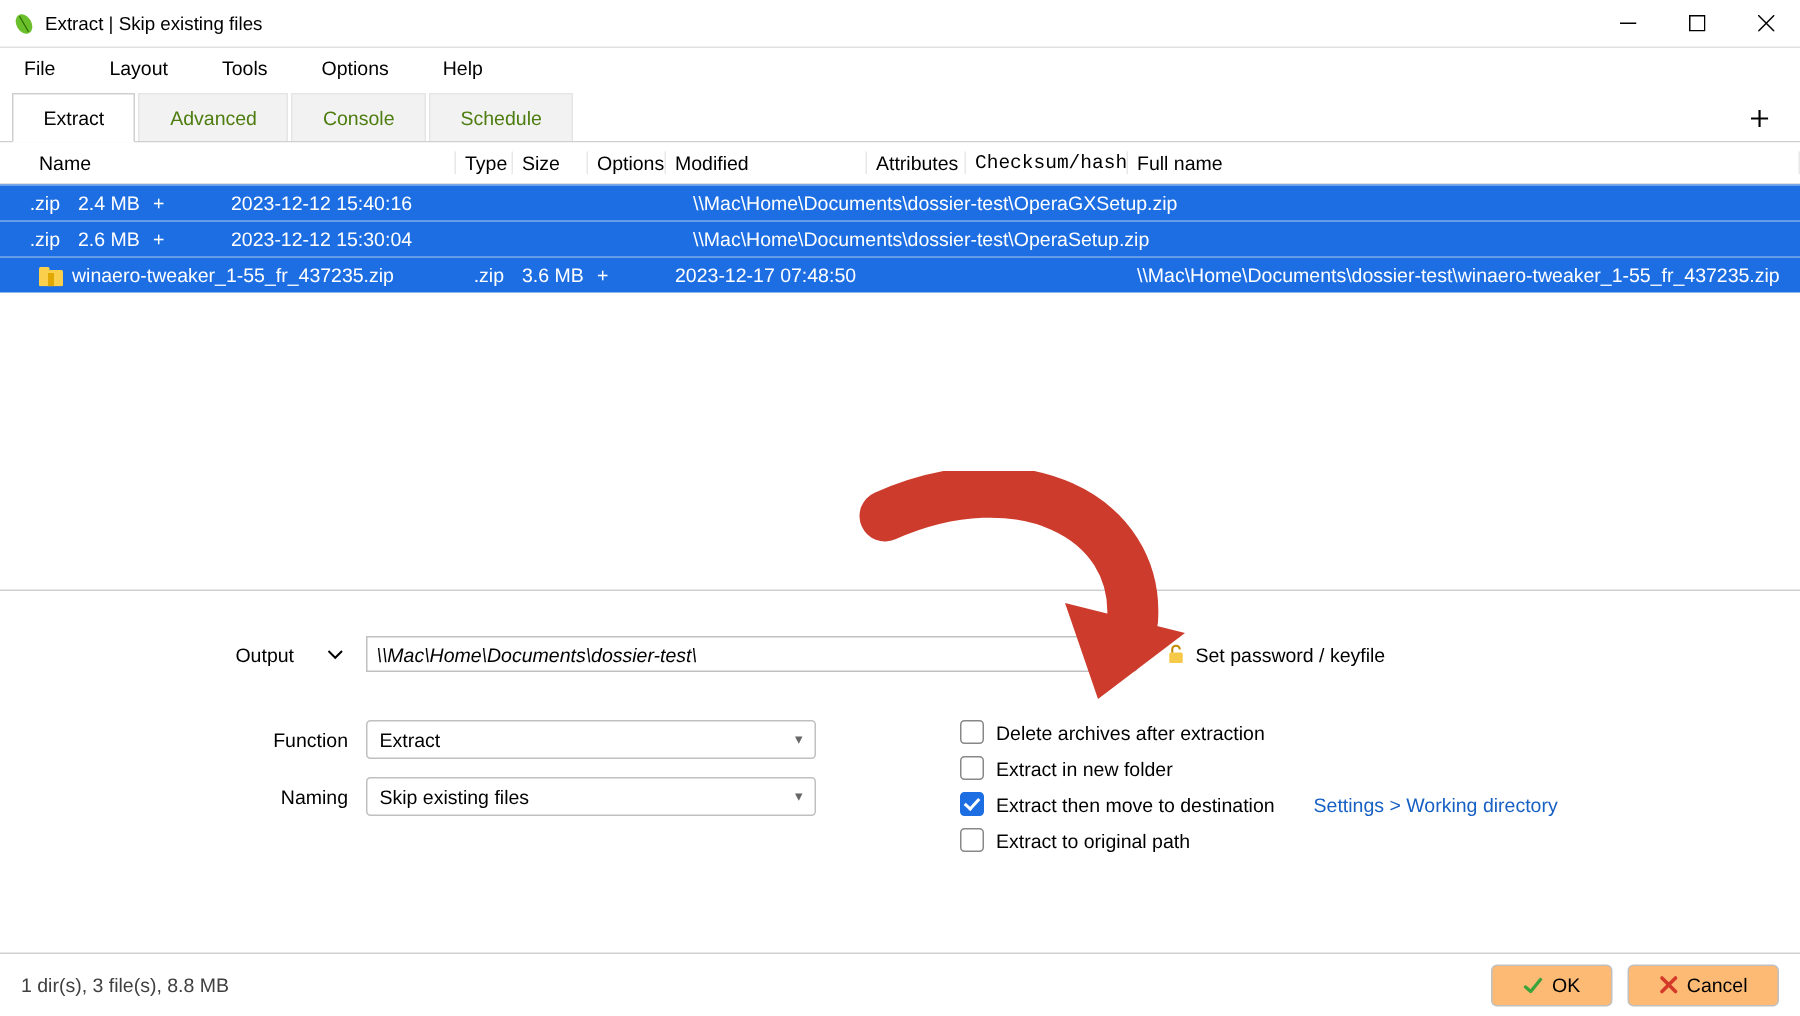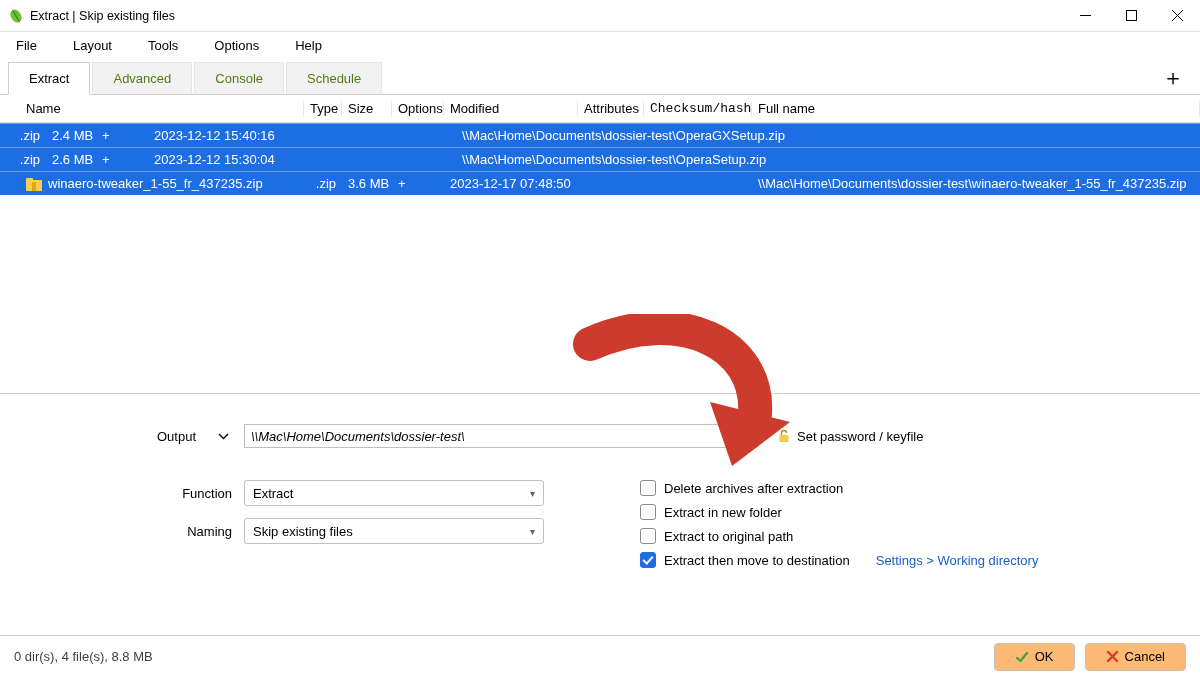--- a/index.html
+++ b/index.html
@@ -203,37 +203,37 @@
     <div class="check-col" style="padding-left:36px;">
       <div class="check-row">
         <span class="ckbx"></span>
         <span>Delete archives after extraction</span>
       </div>
       <div class="check-row">
         <span class="ckbx"></span>
         <span>Extract in new folder</span>
       </div>
       <div class="check-row">
-        <span class="ckbx"></span>
-        <span>Extract to original path</span>
-      </div>
-      <div class="check-row">
         <span class="ckbx checked"></span>
         <span>Extract then move to destination</span>
         <span class="link" style="margin-left:18px;">
           <span>Settings &gt;</span>
           <span>Working directory</span>
         </span>
       </div>
+      <div class="check-row">
+        <span class="ckbx"></span>
+        <span>Extract to original path</span>
+      </div>
     </div>
   </div>
 </div>
 
 <div class="statusbar">
-  <span>0 dir(s), 4 file(s), 8.8 MB</span>
+  <span>1 dir(s), 3 file(s), 8.8 MB</span>
   <span class="spacer"></span>
   <button class="dlg-btn">
     <svg width="14" height="14">
         <polyline points="2,8 5.5,11 12,3" fill="none" stroke="#3aa33a" stroke-width="2.2" stroke-linecap="round" stroke-linejoin="round"></polyline>
       </svg>
     <span>OK</span>
   </button>
   <button class="dlg-btn">
     <svg width="13" height="13">
         <line x1="2" y1="2" x2="11" y2="11" stroke="#d43a2a" stroke-width="2.4" stroke-linecap="round"></line>

